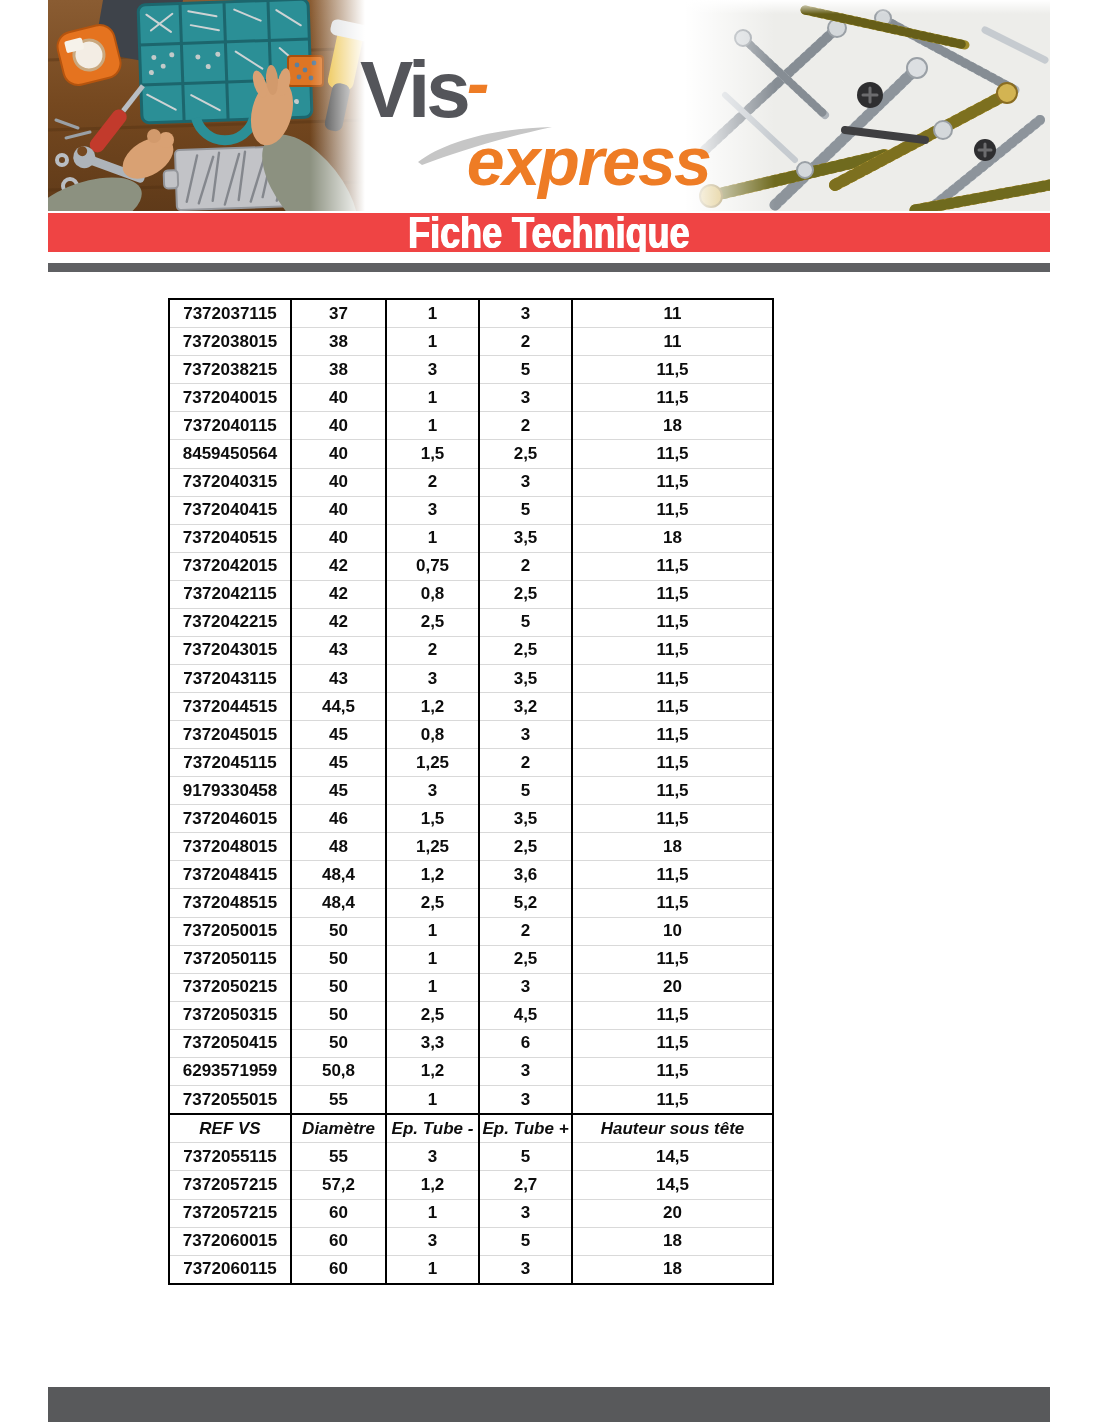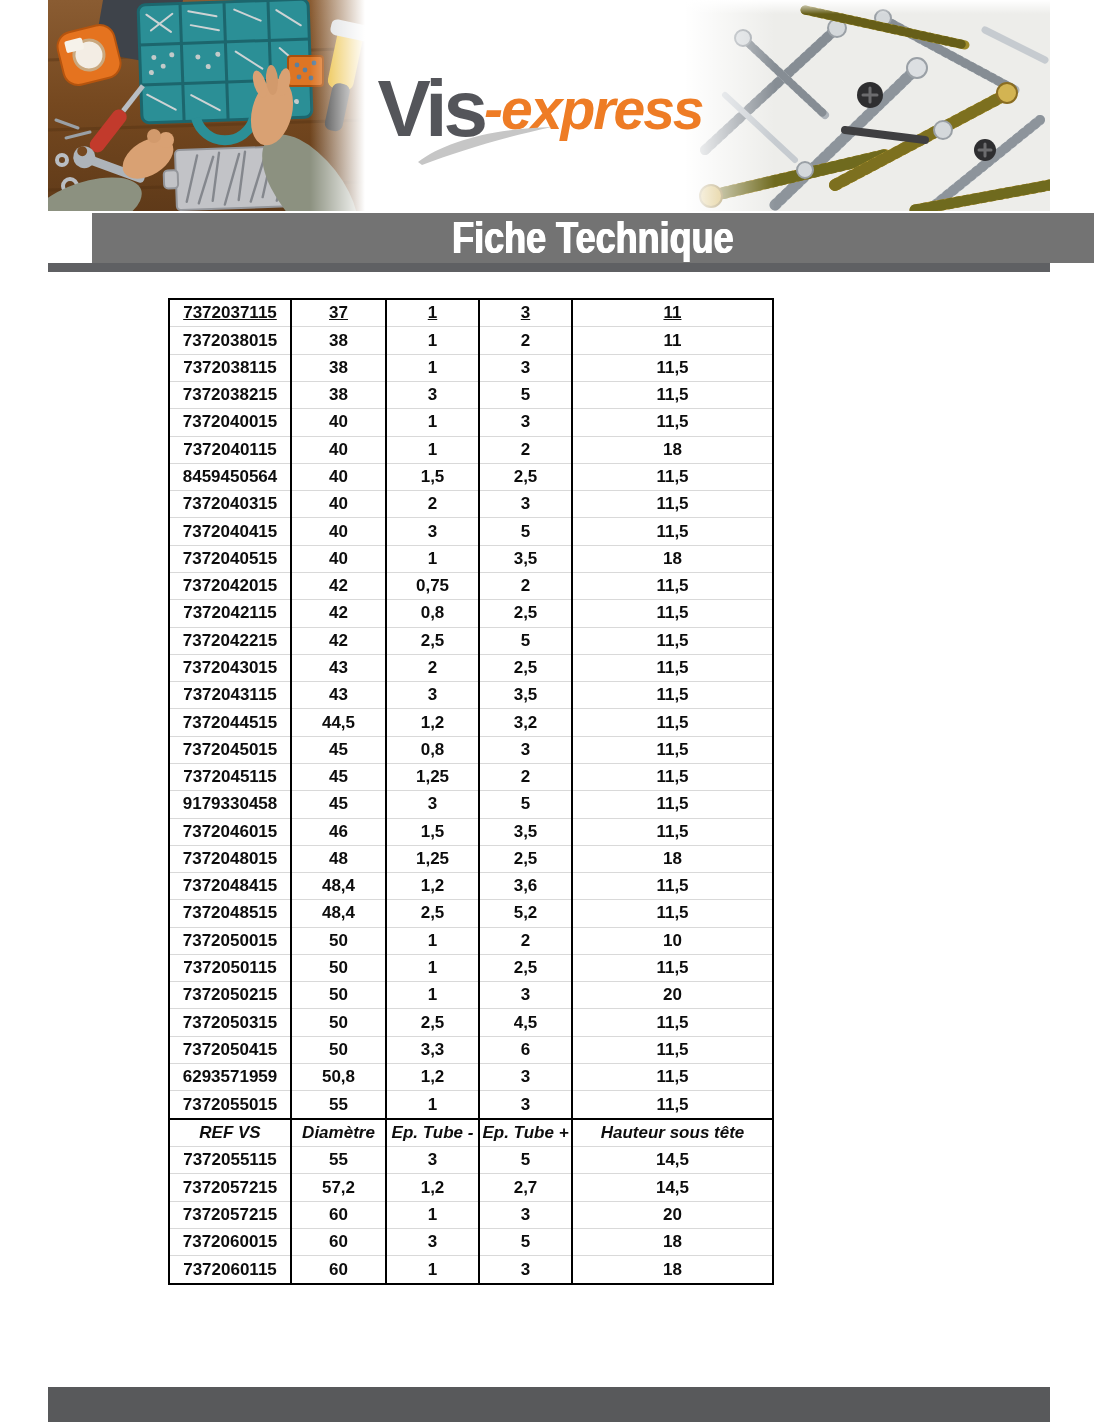--- a/index.html
+++ b/index.html
@@ -11,30 +11,30 @@
 
   
   .photo { position:absolute; top:0; height:211px; overflow:hidden; }
   .photo-left  { left:48px;  width:317px; }
   .photo-right { left:685px; width:365px; }
   .photo svg { display:block; }
 
   
   .logo-wrap {
     position:absolute; left:360px; top:44px; width:360px; height:130px;
-    display:flex; align-items:center; justify-content:center;
+    display:flex; align-items:flex-start; justify-content:center;
   }
   .logo-brand  { font-size:80px; font-weight:bold; color:#54555A; letter-spacing:-4px; }
-  .logo-suffix { font-size:57px; font-weight:bold; font-style:italic; color:#EE7C25; letter-spacing:-2px; }
+  .logo-suffix { font-size:68px; font-weight:bold; font-style:italic; color:#EE7C25; letter-spacing:-2px; }
   .logo-swoosh { position:absolute; left:405px; top:118px; }
 
   
   .banner {
-    position:absolute; left:48px; top:213px; width:1002px; height:50px;
-    background:#737373; display:flex; align-items:center; justify-content:center;margin-left:44px;
+    position:absolute; left:48px; top:213px; width:1002px; height:39px;
+    background:#ef4444; display:flex; align-items:center; justify-content:center;
   }
   .banner-title {
     color:#fff; font-weight:bold; font-size:45px; line-height:50px;
     transform:scaleX(0.80); transform-origin:center;
     text-shadow:0.8px 0 0 #fff, -0.8px 0 0 #fff;
     white-space:nowrap;
   }
   .strip  { position:absolute; left:48px; top:263px; width:1002px; height:9px; background:#5F6063; }
   .footer { position:absolute; left:48px; top:1387px; width:1002px; height:35px; background:#58595B; }
 
@@ -45,21 +45,21 @@
     border:2.5px solid #000;
   }
   .spec td, .spec th {
     border-left:2px solid #000; border-top:1px solid #D9D9D9;
     font-weight:bold; font-size:17px; color:#0d0d0d;
     text-align:center; vertical-align:middle; padding:0;
     font-family:"Liberation Sans", sans-serif;
     white-space:nowrap; overflow:hidden;
   }
   .spec td:first-child, .spec th:first-child { border-left:none; }
-  .spec tr:first-child td { border-top:none;text-decoration:underline; }
+  .spec tr:first-child td { border-top:none; }
   .spec tr.hdr th { border-top:2.5px solid #000;font-style:italic; }
 </style>
 </head>
 <body>
 
 <div class="page">
 
   <div class="photo photo-left" aria-label="workbench-with-screw-organizer-photo">
     <svg width="317" height="211" viewBox="0 0 317 211">
       <defs>
@@ -274,27 +274,20 @@
           <td>11</td>
         </tr>
         <tr>
           <td>7372038015</td>
           <td>38</td>
           <td>1</td>
           <td>2</td>
           <td>11</td>
         </tr>
         <tr>
-          <td>7372038115</td>
-          <td>38</td>
-          <td>1</td>
-          <td>3</td>
-          <td>11,5</td>
-        </tr>
-        <tr>
           <td>7372038215</td>
           <td>38</td>
           <td>3</td>
           <td>5</td>
           <td>11,5</td>
         </tr>
         <tr>
           <td>7372040015</td>
           <td>40</td>
           <td>1</td>

